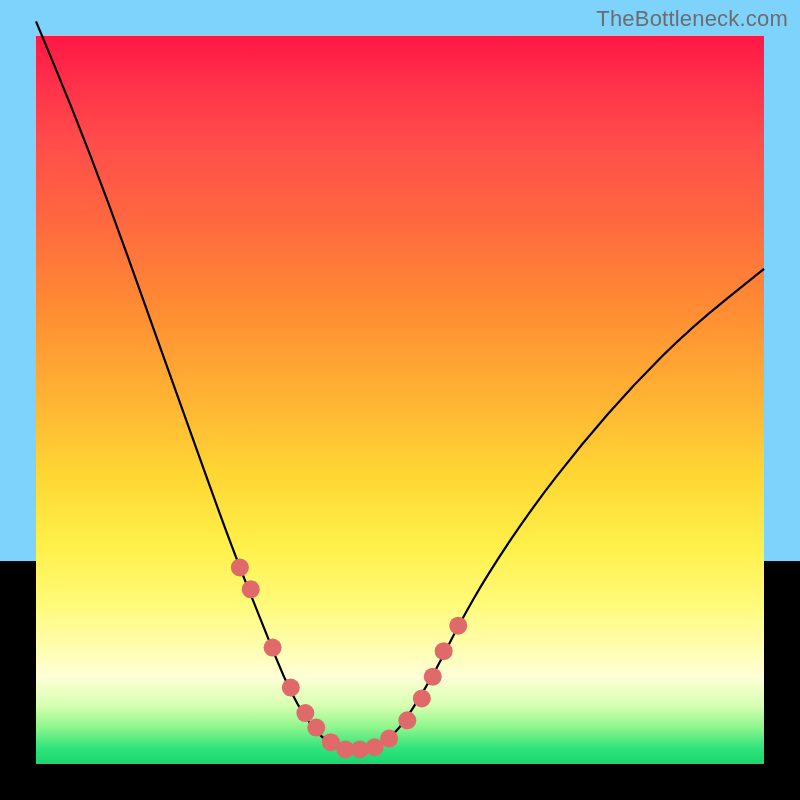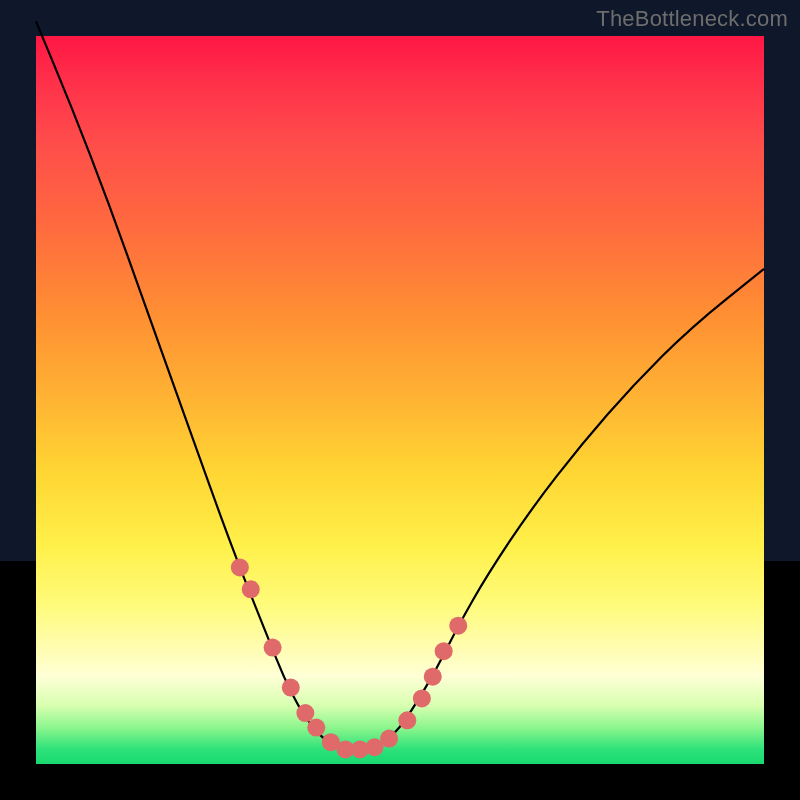--- a/index.html
+++ b/index.html
@@ -10,21 +10,21 @@
     overflow: hidden;
     background: #000;
     font-family: Arial, Helvetica, sans-serif;
   }
   .frame {
     position: absolute;
     left: 0;
     top: 0;
     width: 800px;
     height: 561px;
-    background: #0f172a;
+    background: #7dd3fc;
   }
   .plot-area {
     position: absolute;
     left: 36px;
     top: 36px;
     width: 728px;
     height: 728px;
     
     background: linear-gradient(to bottom,
       #ff1744 0%,

